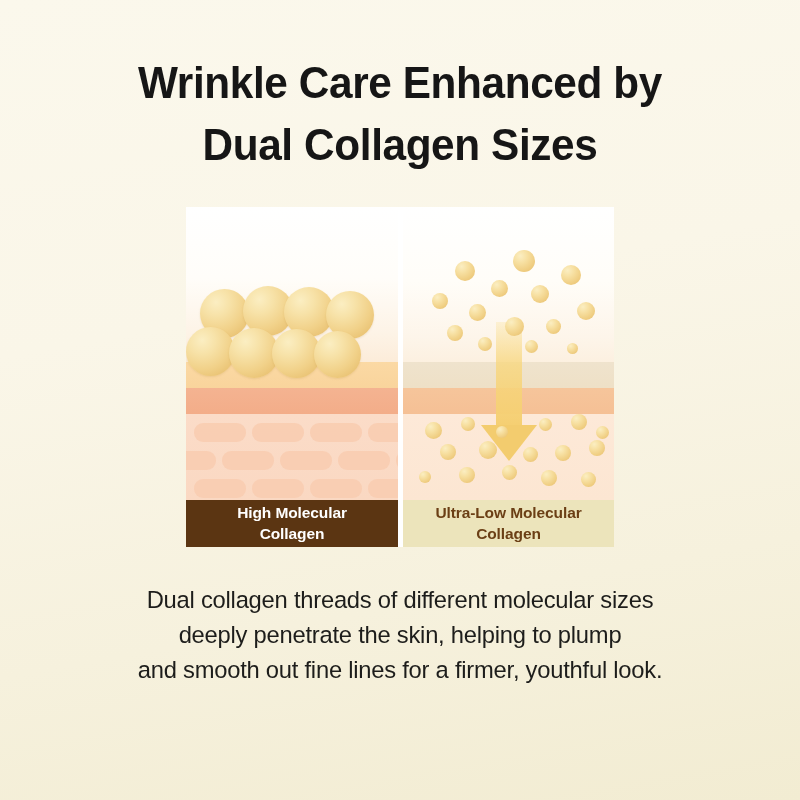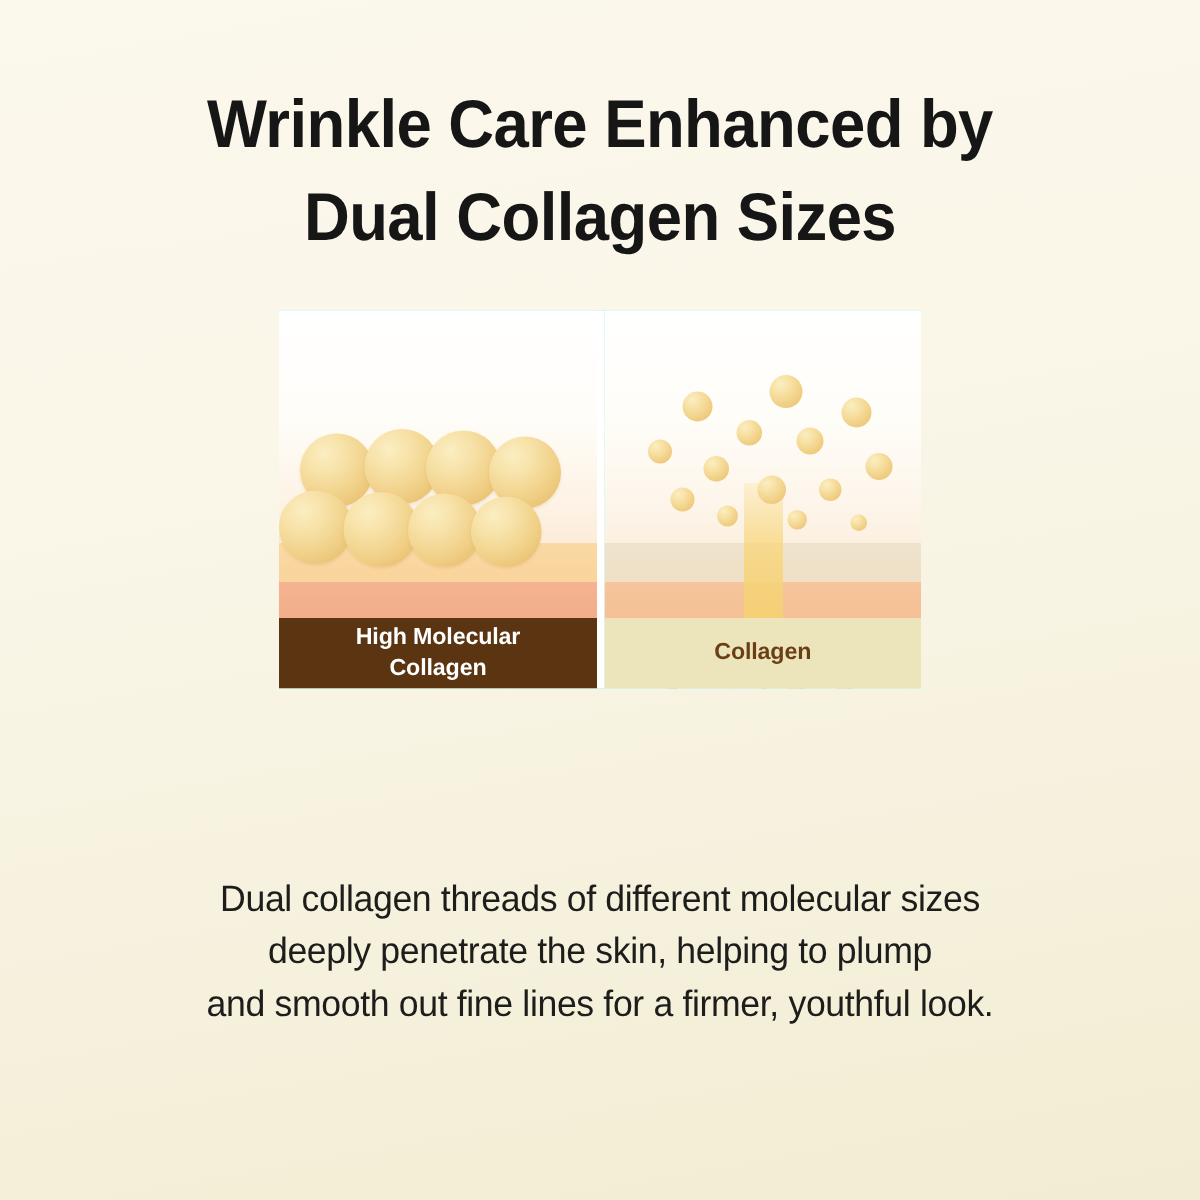--- a/index.html
+++ b/index.html
@@ -40,23 +40,23 @@
     transform: scaleX(0.94);
   }
   .title .tline { display: block; white-space: nowrap; }
 
   
   .figure {
     position: absolute;
     left: 186px;
     top: 207px;
     width: 428px;
-    height: 252px;
+    height: 340px;
     display: flex;
-    background: #5eead4;
+    background: #c4b5fd;
   }
 
   .panel {
     position: relative;
     height: 100%;
     overflow: hidden;
     background: #ffffff;
   }
   .panel-left  { width: 212px; }
   .panel-gap   { width: 5px; background: #ffffff; }
@@ -281,20 +281,21 @@
 
       <div class="particle" style="left:16px;  top:264px;width:12px; height:12px;"></div>
       <div class="particle" style="left:56px;  top:260px;width:16px; height:16px;"></div>
       <div class="particle" style="left:99px;  top:258px;width:15px; height:15px;"></div>
       <div class="particle" style="left:138px; top:263px;width:16px; height:16px;"></div>
       <div class="particle" style="left:178px; top:265px;width:15px; height:15px;"></div>
       <div class="particle" style="left:93px;  top:219px;width:12px; height:12px;"></div>
 
       <div class="caption caption-right">
         <div>
+          <span>Ultra-Low Molecular</span>
           <span>Collagen</span>
         </div>
       </div>
     </div>
   </div>
 
   <p class="body-copy">
     <span class="bline">Dual collagen threads of different molecular sizes</span>
     <span class="bline">deeply penetrate the skin, helping to plump</span>
     <span class="bline">and smooth out fine lines for a firmer, youthful look.</span>

